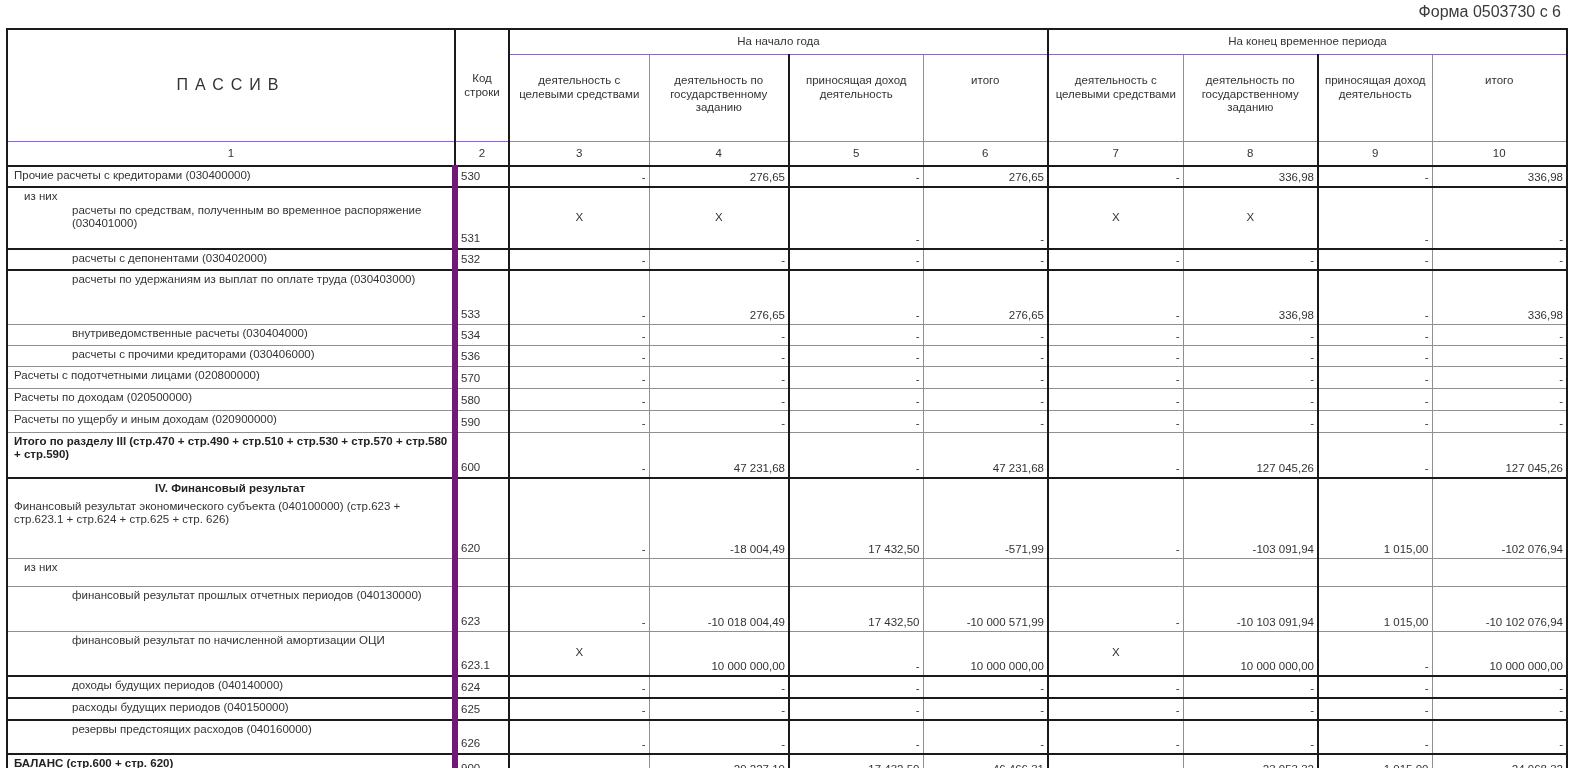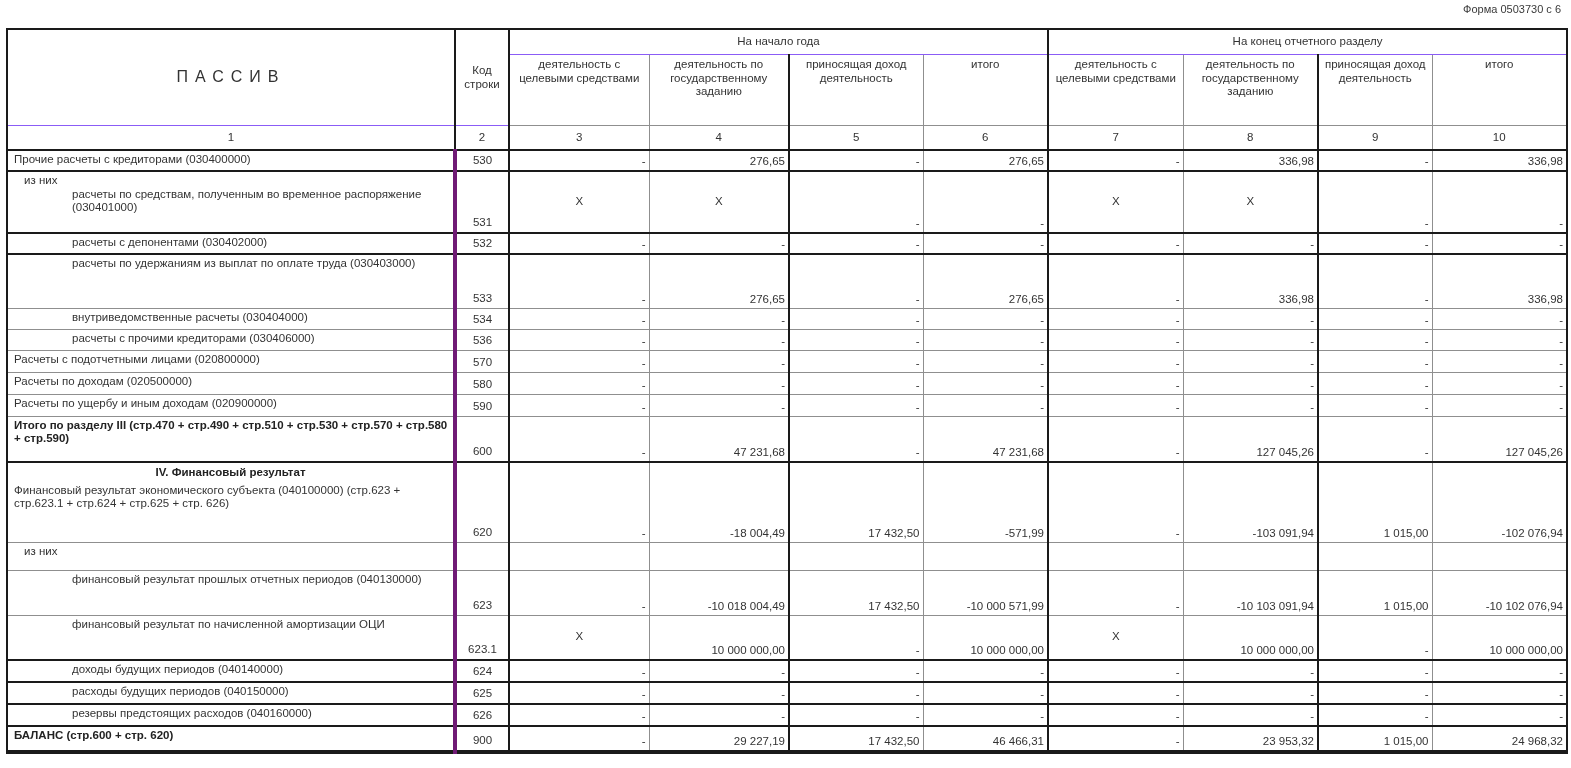--- a/index.html
+++ b/index.html
@@ -1,34 +1,34 @@
 <!DOCTYPE html>
 <html><head>
 <meta charset="utf-8">
 <style>
   html,body { margin:0; padding:0; background:#ffffff; }
   body { font-family:"Liberation Sans", sans-serif; color:#333; }
   .page { position:relative; width:1571px; height:768px; background:#fff; overflow:hidden; }
-  .form-label { position:absolute; top:3px; right:10px; font-size:11px; color:#3a3a3a; }
+  .form-label { position:absolute; top:3px; right:10px; font-size:16px; color:#3a3a3a; }
   table.balance { position:absolute; top:28px; left:6px; border-collapse:collapse; table-layout:fixed;
                   border:2px solid #1a1a1a; border-bottom:4px solid #1a1a1a; }
   td, th { border:1px solid #8f8f8f; font-size:11.5px; font-weight:normal; color:#333;
            padding:1px 3px; overflow:hidden; line-height:1.18; }
   
   tr.h-group th { height:22px; border-bottom:1px solid #8b5cf6; }
-  tr.h-sub th { height:66px; vertical-align:top; padding-top:3px; }
+  tr.h-sub th { height:66px; vertical-align:top; padding-top:19px; }
   tr.h-num td { height:21px; text-align:center; border-bottom:2px solid #1a1a1a; }
   th { text-align:center; vertical-align:middle; }
   .passiv-h { letter-spacing:7px; font-size:16px; }
   .bL2 { border-left:2px solid #1a1a1a !important; }
   .bR2 { border-right:2px solid #1a1a1a !important; }
   
   td.name { vertical-align:top; padding:2px 4px; }
-  td.code { text-align:center; vertical-align:bottom; padding-bottom:2px;
-            border-left:4px solid #701a75; border-right:2px solid #1a1a1a; }
+  td.code { vertical-align:bottom; padding-bottom:2px;
+            border-left:6px solid #701a75; border-right:2px solid #1a1a1a; }
   td.val  { text-align:right; vertical-align:bottom; padding-right:3px; padding-bottom:1px; }
   td.val.x { text-align:center; vertical-align:middle; }
   tr.thickBottom > td { border-bottom:2px solid #1a1a1a; }
   .bold { font-weight:bold; color:#222; }
   .indent1 { padding-left:60px; }
   .indent0 { padding-left:2px; }
   .prefix { padding-left:12px; }
   .section-title { text-align:center; font-weight:bold; color:#222; padding:1px 0 4px 0; }
 </style>
 </head>
@@ -48,21 +48,21 @@
       <col style="width:135px">
         <col style="width:135px">
         <col style="width:114px">
         <col style="width:135px">
     </colgroup>
     <tbody>
       <tr class="h-group">
         <th rowspan="2" class="passiv-h">ПАССИВ</th>
         <th rowspan="2" class="bL2 bR2">Код строки</th>
         <th colspan="4">На начало года</th>
-        <th colspan="4" class="bL2">На конец отчетного разделу</th>
+        <th colspan="4" class="bL2">На конец временное периода</th>
       </tr>
       <tr class="h-sub">
         <th>деятельность с целевыми средствами</th>
         <th>деятельность по государственному заданию</th>
         <th class="bL2">приносящая доход деятельность</th>
         <th>итого</th>
         <th class="bL2">деятельность с целевыми средствами</th>
         <th>деятельность по государственному заданию</th>
         <th class="bL2">приносящая доход деятельность</th>
         <th>итого</th>
@@ -299,21 +299,21 @@
           <td class="code">625</td>
           <td class="val bL2">-</td>
           <td class="val">-</td>
           <td class="val bL2">-</td>
           <td class="val">-</td>
           <td class="val bL2">-</td>
           <td class="val">-</td>
           <td class="val bL2">-</td>
           <td class="val">-</td>
         </tr>
-        <tr class="thickBottom" style="height: 22px;">
+        <tr class="thickBottom" style="height: 34px;">
           <td class="name">
             <div class="indent1">резервы предстоящих расходов (040160000)</div>
           </td>
           <td class="code">626</td>
           <td class="val bL2">-</td>
           <td class="val">-</td>
           <td class="val bL2">-</td>
           <td class="val">-</td>
           <td class="val bL2">-</td>
           <td class="val">-</td>

